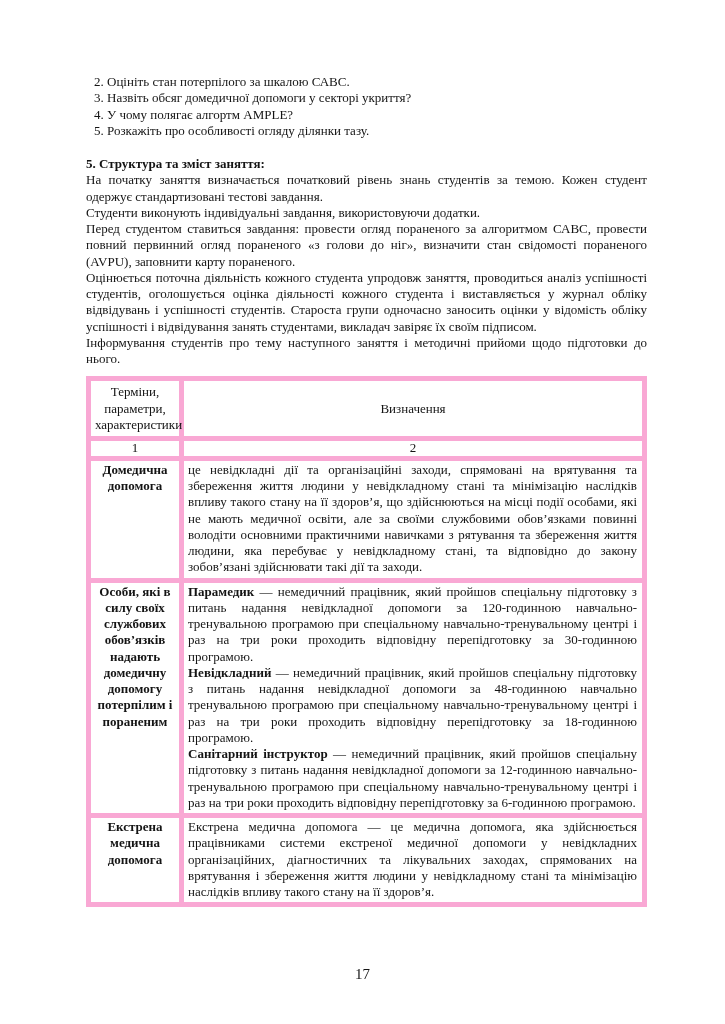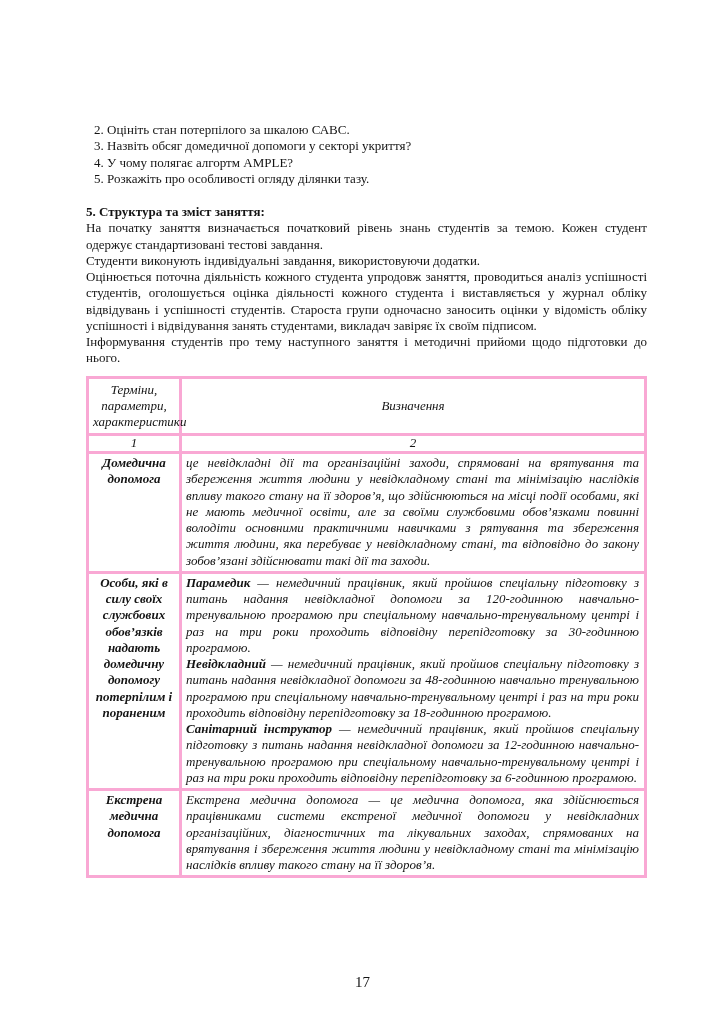--- a/index.html
+++ b/index.html
@@ -9,32 +9,32 @@
     height: 1024px;
     margin: 0 auto;
     background: #ffffff;
     position: relative;
     overflow: hidden;
     font-family: "Liberation Serif", "DejaVu Serif", serif;
     font-size: 13px;
     line-height: 1.25;
     color: #141414;
   }
-  .content { padding: 74px 78px 8px 86px; margin-top: 48px; }
+  .content { padding: 74px 78px 8px 86px; }
   .questions { margin-left: 8px; }
   .q { text-align: left; }
   .heading { font-weight: bold; margin-top: 17px; }
   .para { text-align: justify; }
   table.terms {
     border-collapse: collapse;
     width: 100%;
     margin-top: 9px;
     table-layout: fixed;
   }
-  table.terms th, table.terms td { border: 3px solid #f9a8d4; font-style: italic; }
+  table.terms th, table.terms td { border: 5px solid #f9a8d4; }
   col.c1 { width: 93px; }
   th.hdr {
     font-weight: normal;
     text-align: center;
     vertical-align: middle;
     padding: 3px 4px;
   }
   tr.numrow td {
     text-align: center;
     padding: 0 2px;
@@ -48,21 +48,21 @@
   }
   td.def {
     text-align: justify;
     vertical-align: top;
     padding: 1px 5px 2px 4px;
   }
   td.def p { text-align: justify; }
   td.def b.lead { font-weight: bold; }
   .page-number {
     position: absolute;
-    bottom: 32px;
+    bottom: 40px;
     left: 0;
     right: 0;
     text-align: center;
     font-size: 15px;
     color: #141414;
   }
 </style>
 </head>
 <body>
 
@@ -73,20 +73,21 @@
       <p class="q">2. Оцініть стан потерпілого за шкалою САВС.</p>
       <p class="q">3. Назвіть обсяг домедичної допомоги у секторі укриття?</p>
       <p class="q">4. У чому полягає алгортм AMPLE?</p>
       <p class="q">5. Розкажіть про особливості огляду ділянки тазу.</p>
     </div>
 
     <p class="heading">5. Структура та зміст заняття:</p>
 
     <p class="para">На початку заняття визначається початковий рівень знань студентів за темою. Кожен студент одержує стандартизовані тестові завдання.</p>
     <p class="para">Студенти виконують індивідуальні завдання, використовуючи додатки.</p>
+    <p class="para">Перед студентом ставиться завдання: провести огляд пораненого за алгоритмом САВС, провести повний первинний огляд пораненого «з голови до ніг», визначити стан свідомості пораненого (AVPU), заповнити карту пораненого.</p>
     <p class="para">Оцінюється поточна діяльність кожного студента упродовж заняття, проводиться аналіз успішності студентів, оголошується оцінка діяльності кожного студента і виставляється у журнал обліку відвідувань і успішності студентів. Староста групи одночасно заносить оцінки у відомість обліку успішності і відвідування занять студентами, викладач завіряє їх своїм підписом.</p>
     <p class="para">Інформування студентів про тему наступного заняття і методичні прийоми щодо підготовки до нього.</p>
 
     <table class="terms">
       <colgroup>
         <col class="c1">
         <col class="c2">
       </colgroup>
       <tbody>
         <tr>

